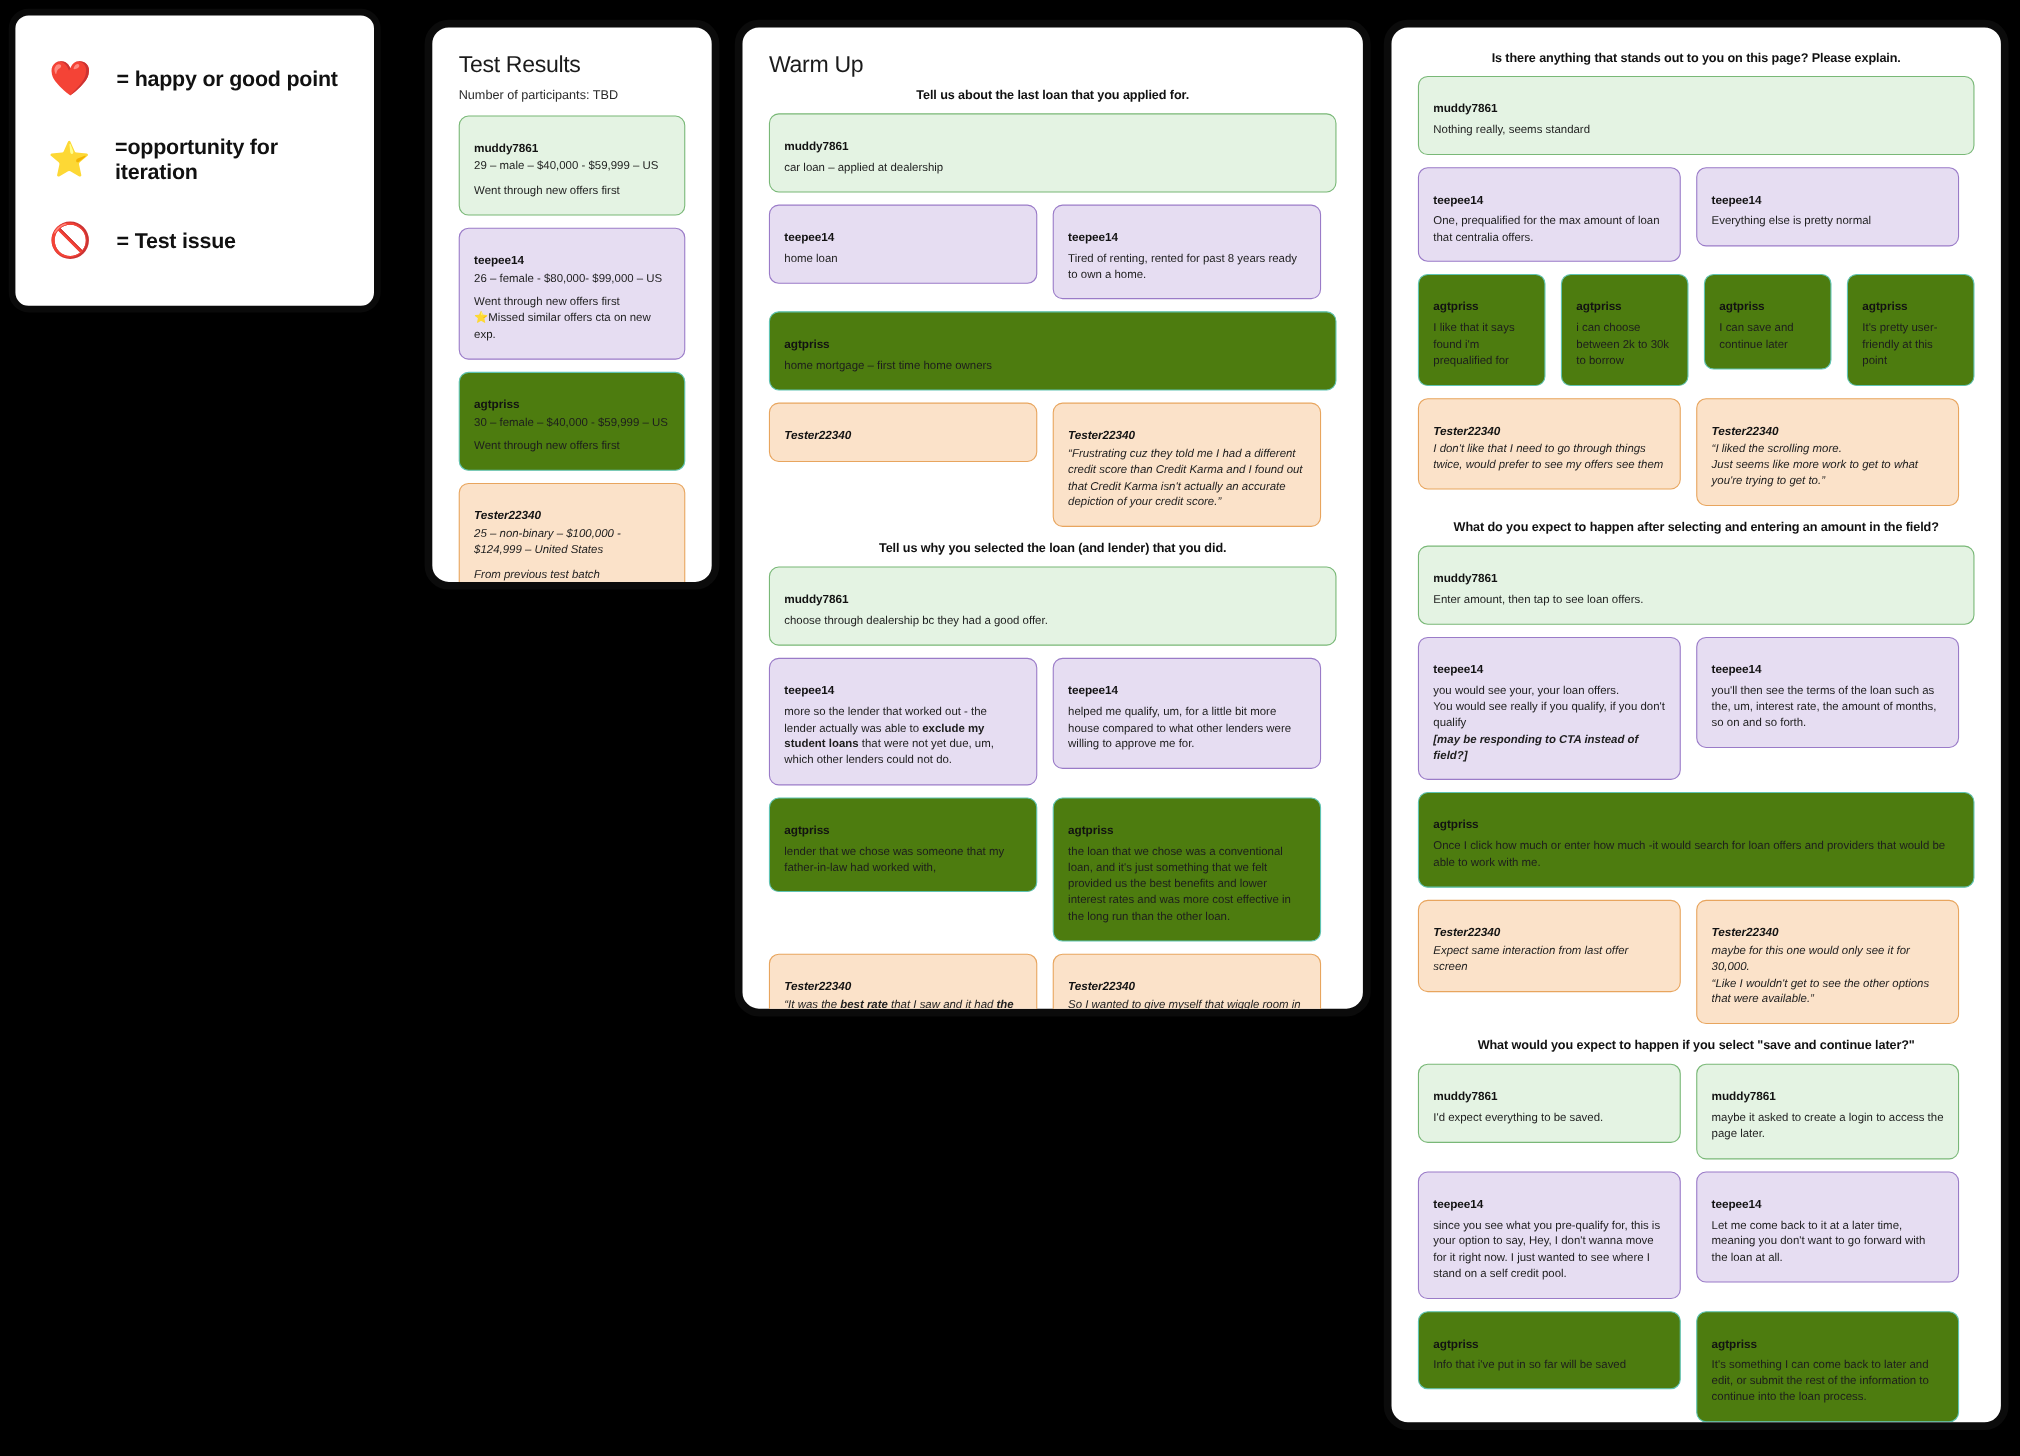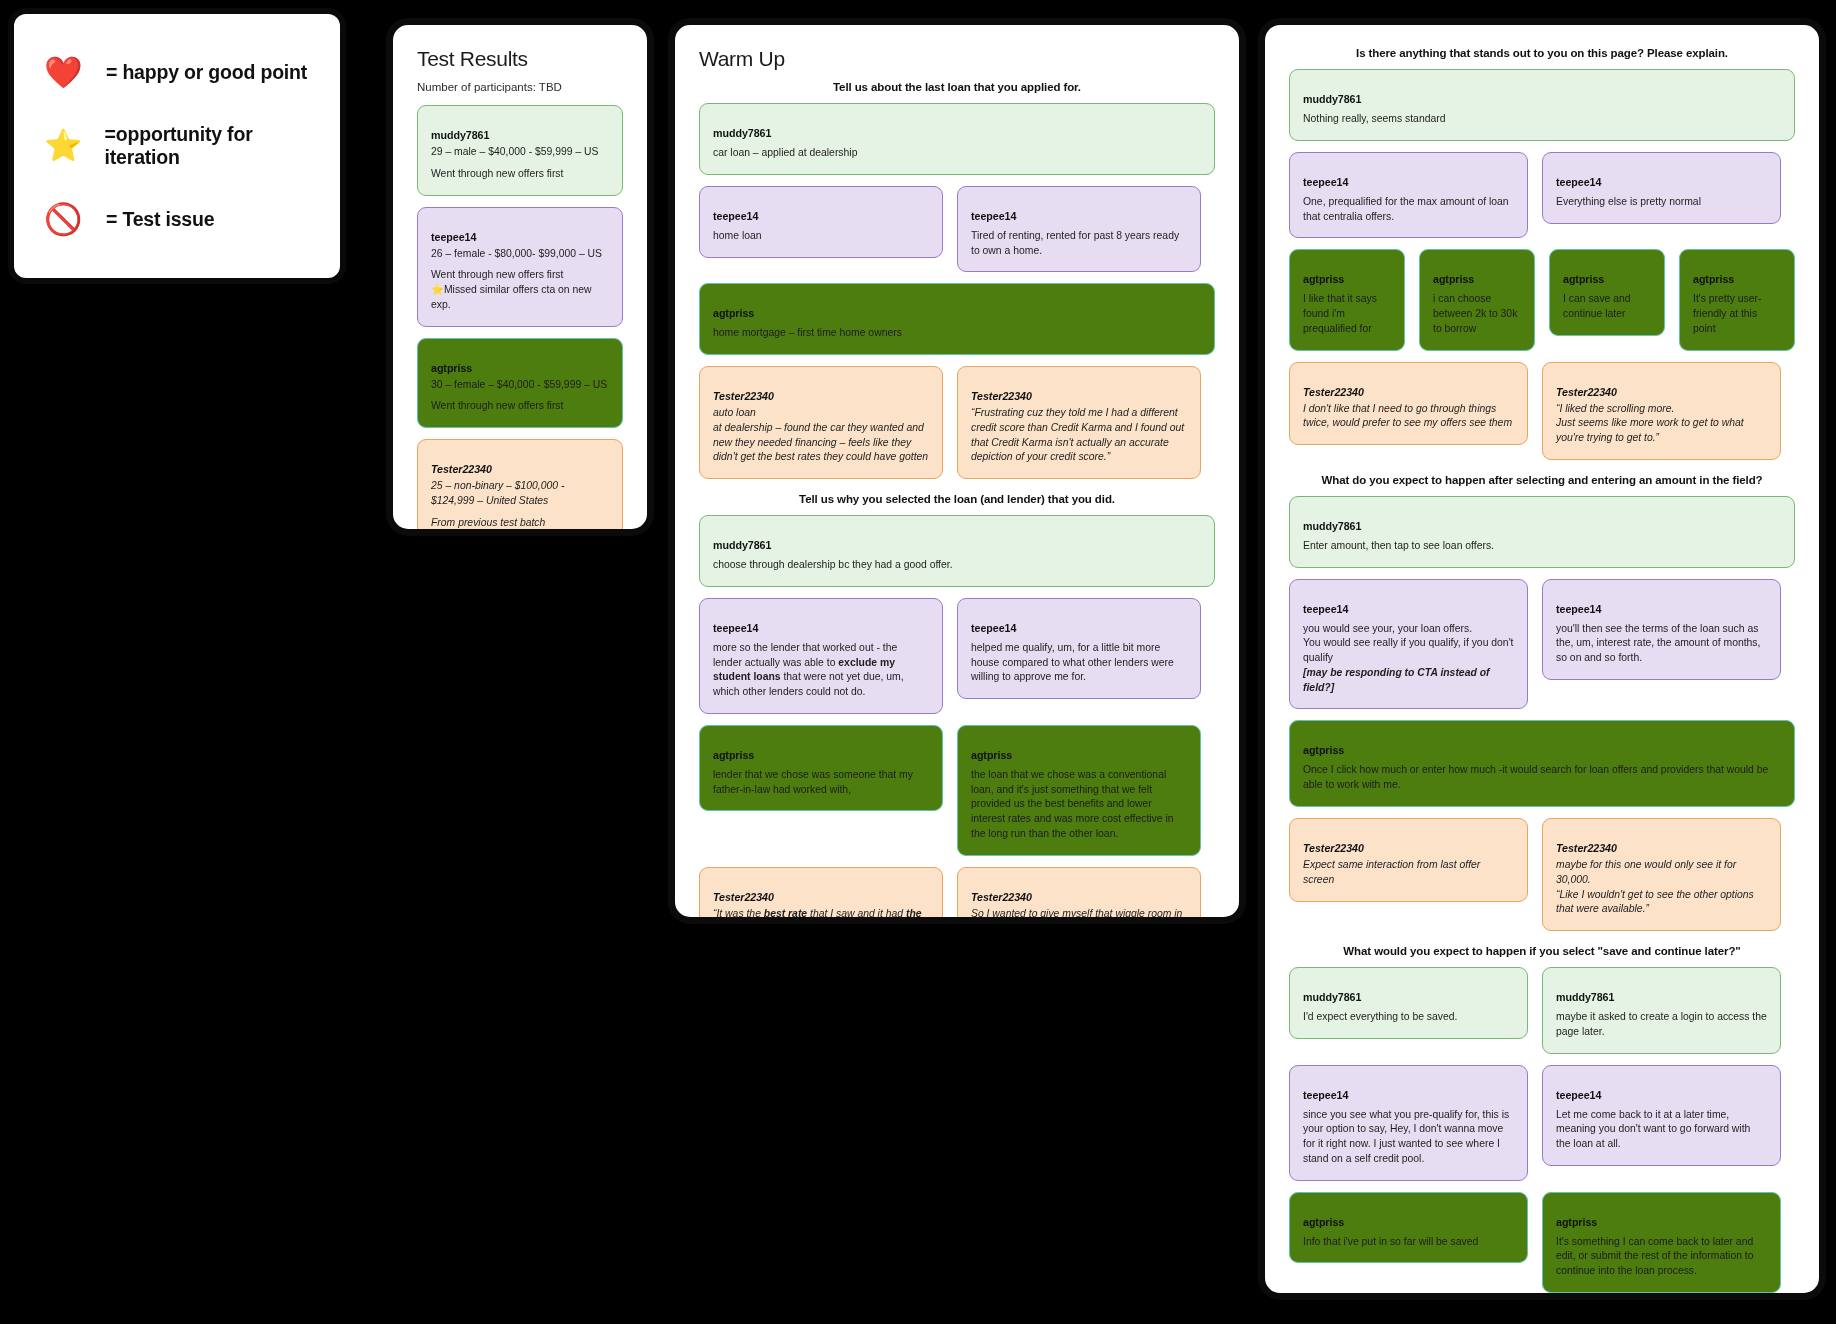--- a/index.html
+++ b/index.html
@@ -151,22 +151,20 @@
         </div>
         <div class="row">
           <div class="card c-teal">
             <div class="name">agtpriss</div>
             <div class="body gap">home mortgage – first time home owners</div>
           </div>
         </div>
         <div class="row">
           <div class="card c-orange">
             <div class="name">Tester22340</div>
-            <div class="body">auto loan
-at dealership – found the car they wanted and new they needed financing – feels like they didn't get the best rates they could have gotten</div>
           </div>
           <div class="card c-orange">
             <div class="name">Tester22340</div>
             <div class="body">“Frustrating cuz they told me I had a different credit score than Credit Karma and I found out that Credit Karma isn't actually an accurate depiction of your credit score.”</div>
           </div>
           <div style="flex: 0 0 0px;"></div>
         </div>
         <div class="question">Tell us why you selected the loan (and lender) that you did.</div>
         <div class="row">
           <div class="card c-green">

